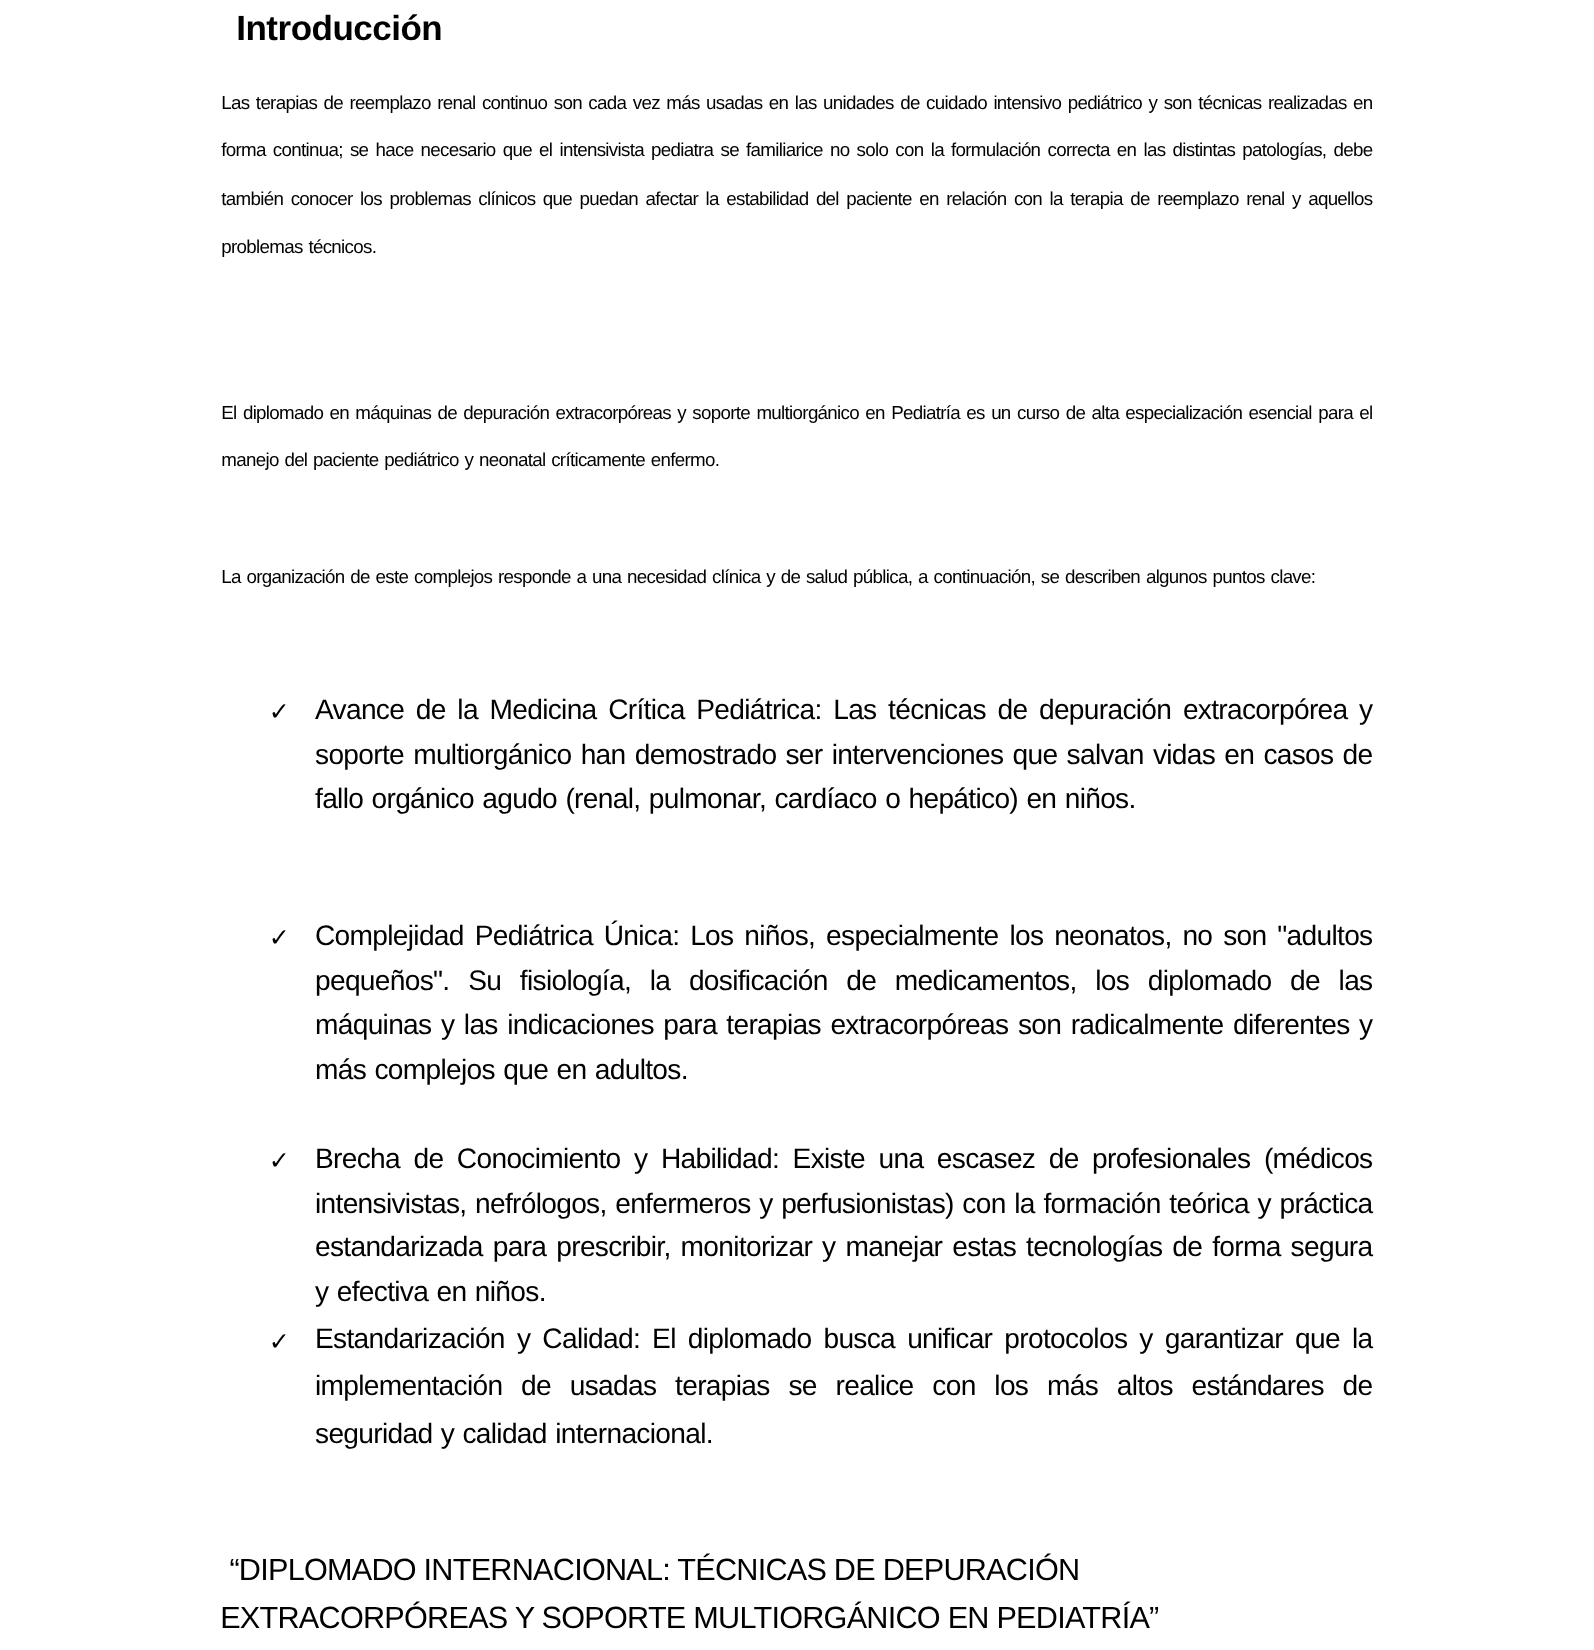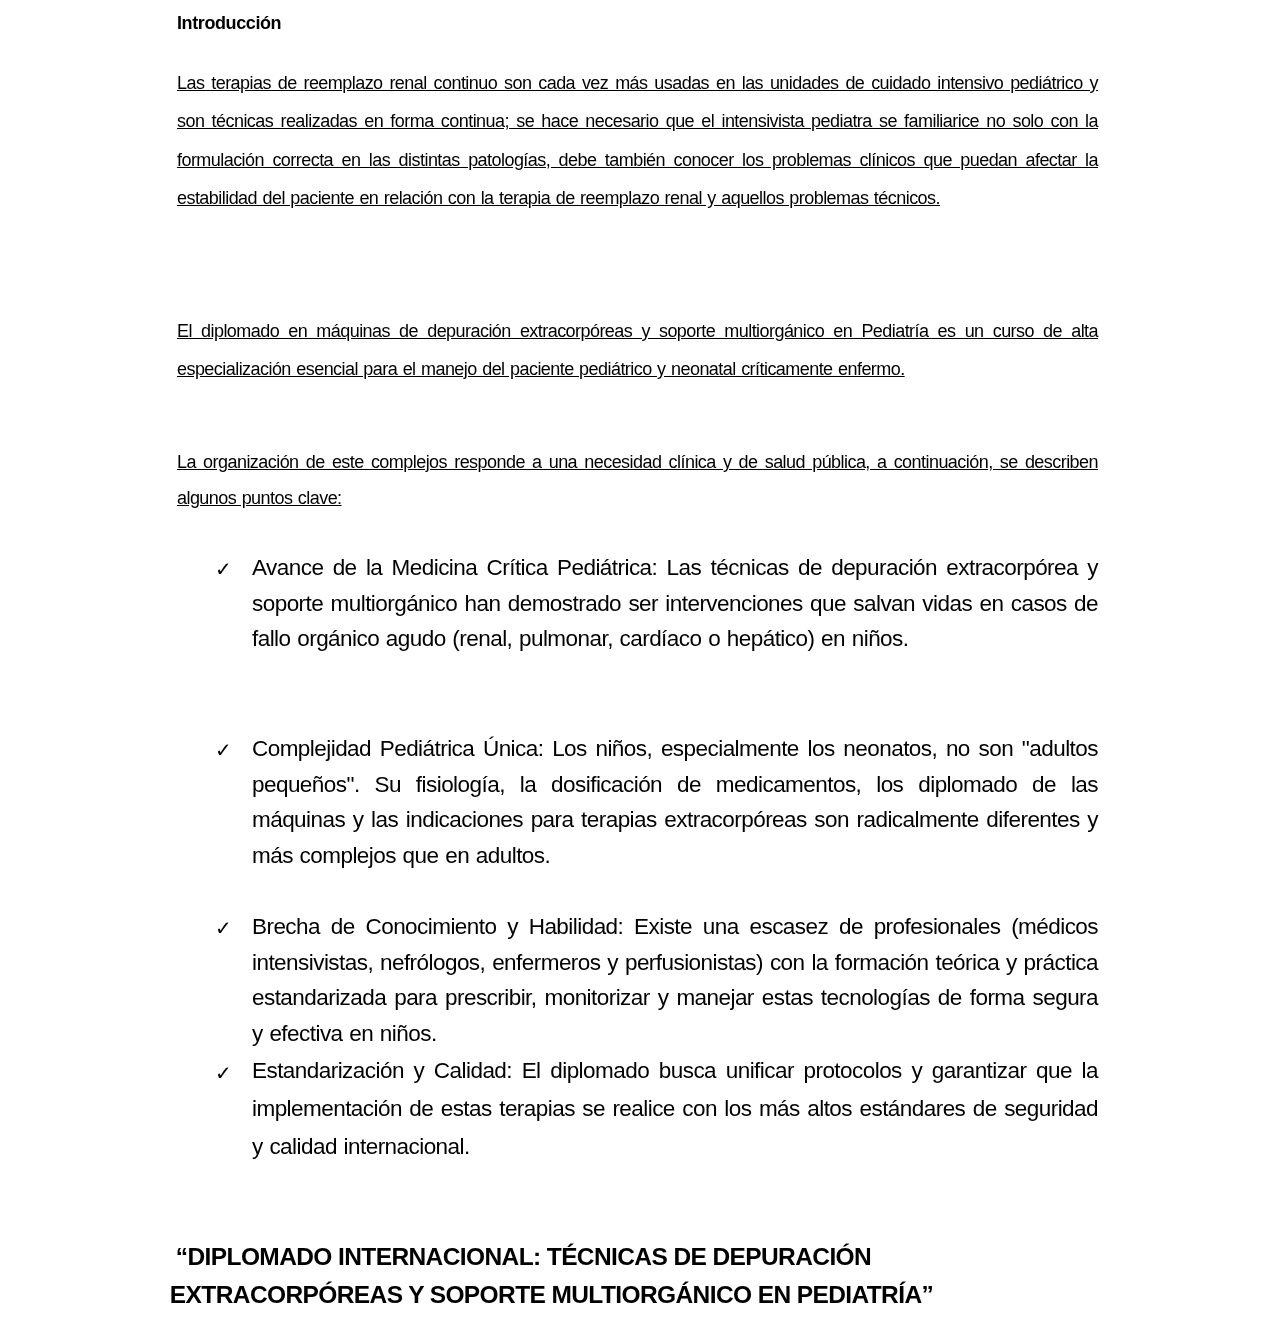--- a/index.html
+++ b/index.html
@@ -16,38 +16,37 @@
       font-family: "Liberation Sans", sans-serif;
     }
     .page {
       position: absolute;
       left: 177px;
       top: 0;
       width: 921px;
     }
     .heading {
       position: absolute;
-      left: 0;
+      left: 12px;
       top: 6px;
-      font-size: 18px;
+      font-size: 28px;
       font-weight: bold;
       line-height: 34px;
       letter-spacing: -0.4px;
       white-space: nowrap;
     }
     .para {
       position: absolute;
       left: 0;
       width: 921px;
-      font-size: 18px;
+      font-size: 15px;
       text-align: justify;
       text-align-last: left;
       letter-spacing: -0.55px;
       word-spacing: 1px;
-      text-decoration: underline;
     }
     .p1 { top: 64px; line-height: 38.4px; }
     .p2 { top: 312px; line-height: 38px; }
     .p3 { top: 444px; line-height: 36px; }
 
     .bullets {
       position: absolute;
       left: 0;
       top: 0;
       width: 921px;
@@ -84,21 +83,21 @@
     .b4 { top: 1052px; line-height: 38.2px; }
     .b4 .check { top: 2px; }
 
     .title-block {
       position: absolute;
       left: 0;
       width: 1057px;
       top: 1238px;
       text-align: center;
       font-size: 24.5px;
-      font-weight: bold;
+      font-weight: normal;
       line-height: 38px;
       letter-spacing: -0.6px;
     }
     .title-line {
       display: block;
       white-space: nowrap;
       margin-left: 46px;
     }
     .title-line.l1 { margin-left: -10px; }
   </style>
@@ -120,21 +119,21 @@
     <div class="bullet b2">
       <span class="check">✓</span>
       <span class="btext">Complejidad Pediátrica Única: Los niños, especialmente los neonatos, no son "adultos pequeños". Su fisiología, la dosificación de medicamentos, los diplomado de las máquinas y las indicaciones para terapias extracorpóreas son radicalmente diferentes y más complejos que en adultos.</span>
     </div>
     <div class="bullet b3">
       <span class="check">✓</span>
       <span class="btext">Brecha de Conocimiento y Habilidad: Existe una escasez de profesionales (médicos intensivistas, nefrólogos, enfermeros y perfusionistas) con la formación teórica y práctica estandarizada para prescribir, monitorizar y manejar estas tecnologías de forma segura y efectiva en niños.</span>
     </div>
     <div class="bullet b4">
       <span class="check">✓</span>
-      <span class="btext">Estandarización y Calidad: El diplomado busca unificar protocolos y garantizar que la implementación de estas terapias se realice con los más altos estándares de seguridad y calidad internacional.</span>
+      <span class="btext">Estandarización y Calidad: El diplomado busca unificar protocolos y garantizar que la implementación de usadas terapias se realice con los más altos estándares de seguridad y calidad internacional.</span>
     </div>
   </div>
 </div>
 
 <div class="title-block">
   <span class="title-line l1">“DIPLOMADO INTERNACIONAL: TÉCNICAS DE DEPURACIÓN</span>
   <span class="title-line l2">EXTRACORPÓREAS Y SOPORTE MULTIORGÁNICO EN PEDIATRÍA”</span>
 </div>
 
 </body></html>

